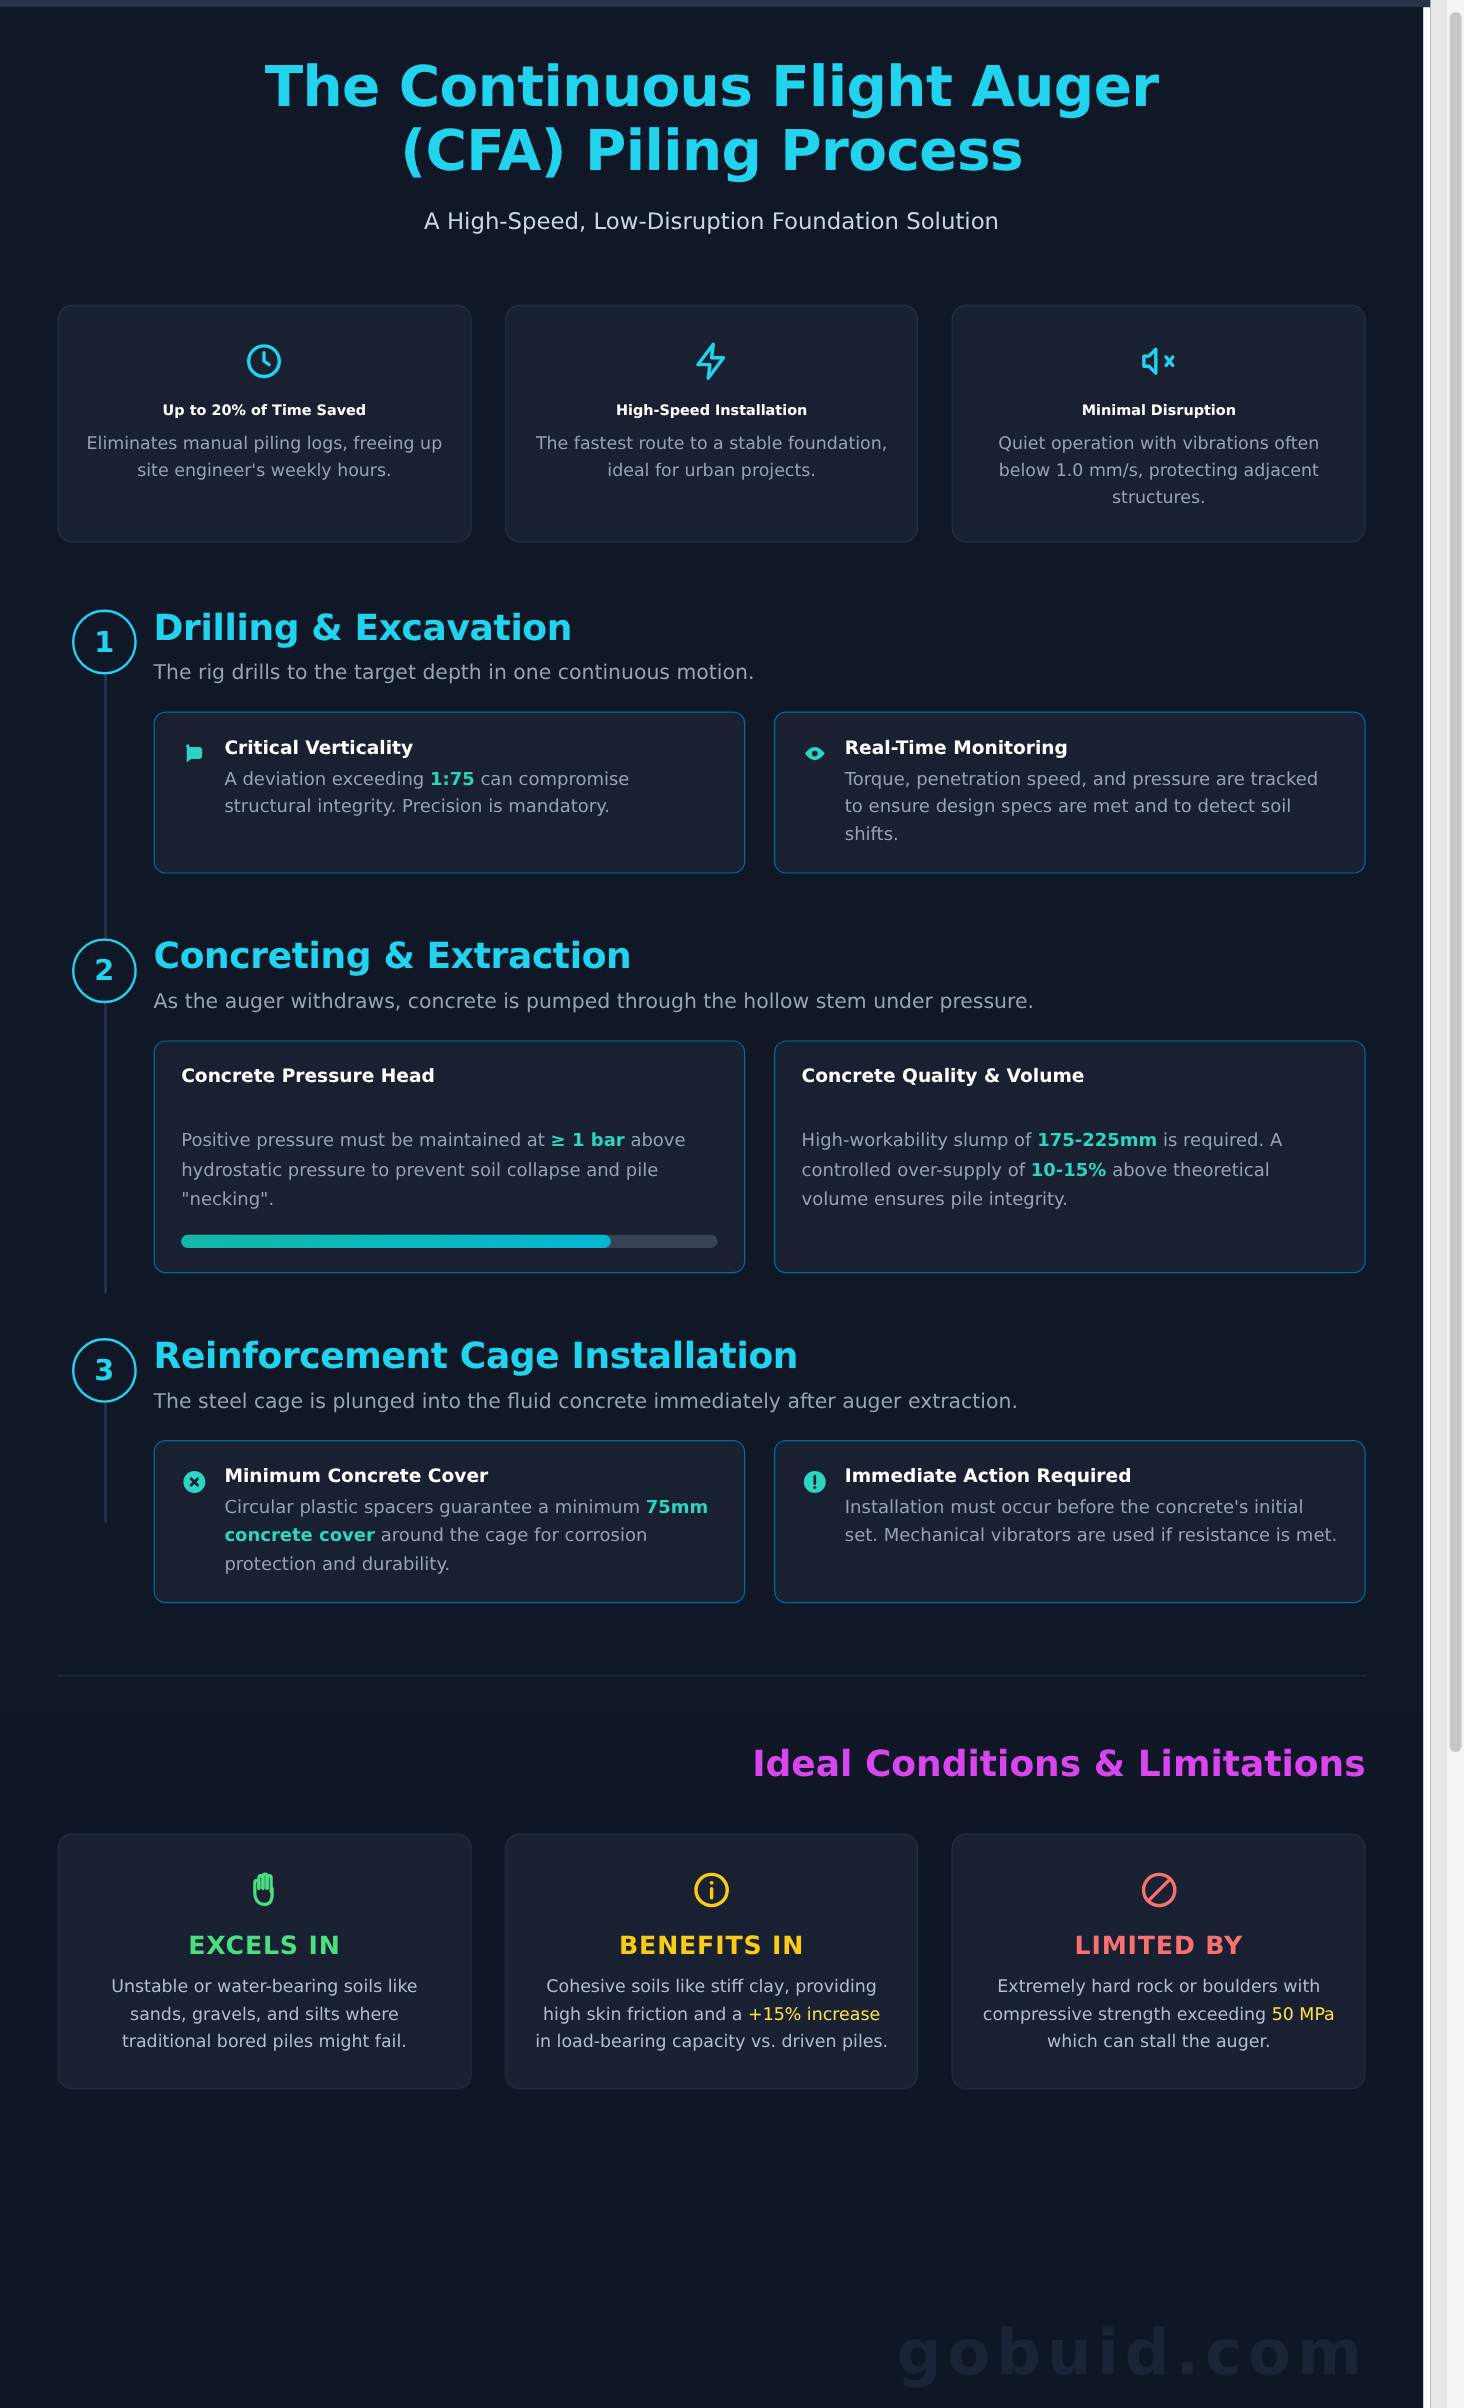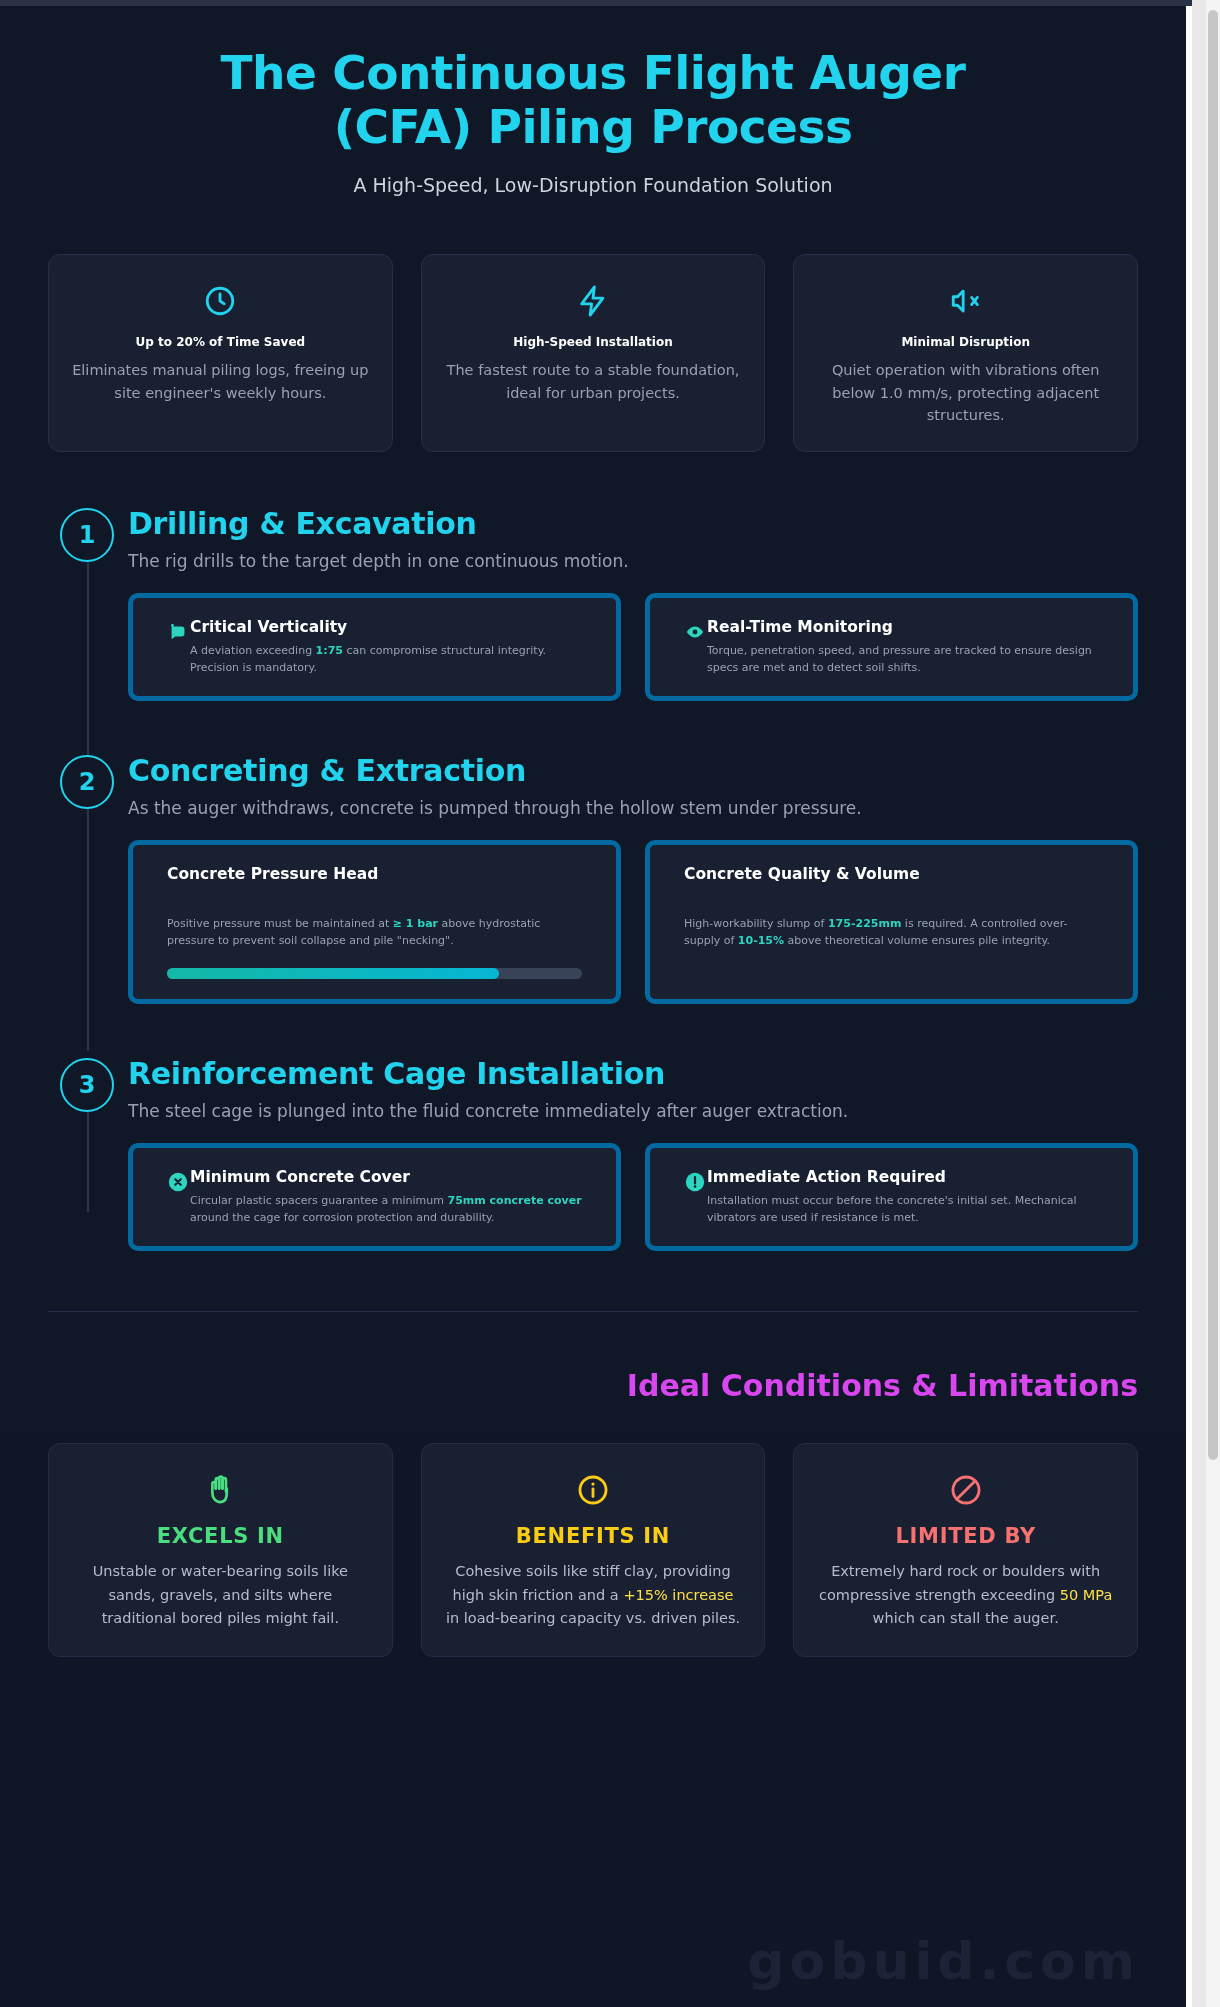--- a/index.html
+++ b/index.html
@@ -152,37 +152,37 @@
   }
 
   .sub-row {
     display: flex;
     gap: 24px;
     margin-top: 22px;
   }
   .sub-card {
     flex: 1;
     background: #182031;
-    border: 5px solid #0369a1;
+    border: 1px solid #0369a1;
     border-radius: 10px;
-    padding: 20px 34px;
-    display: flex;
-    gap: 1px;
+    padding: 20px 22px;
+    display: flex;
+    gap: 14px;
   }
   .sub-card.nohead { display: block; }
   .sub-icon { flex: 0 0 22px; padding-top: 3px; }
   .sub-title {
     color: #ffffff;
     font-size: 15.5px;
     font-weight: 700;
     margin-bottom: 6px;
   }
   .sub-body {
     color: #98a2b3;
-    font-size: 11px;
+    font-size: 15px;
     line-height: 1.55;
   }
   .sub-body.loose { margin-top: 32px; line-height: 1.62; }
   .tealx { color: #2dd4bf; font-weight: 700; }
 
   .progress-track {
     margin-top: 18px;
     width: 100%;
     height: 11px;
     border-radius: 6px;

